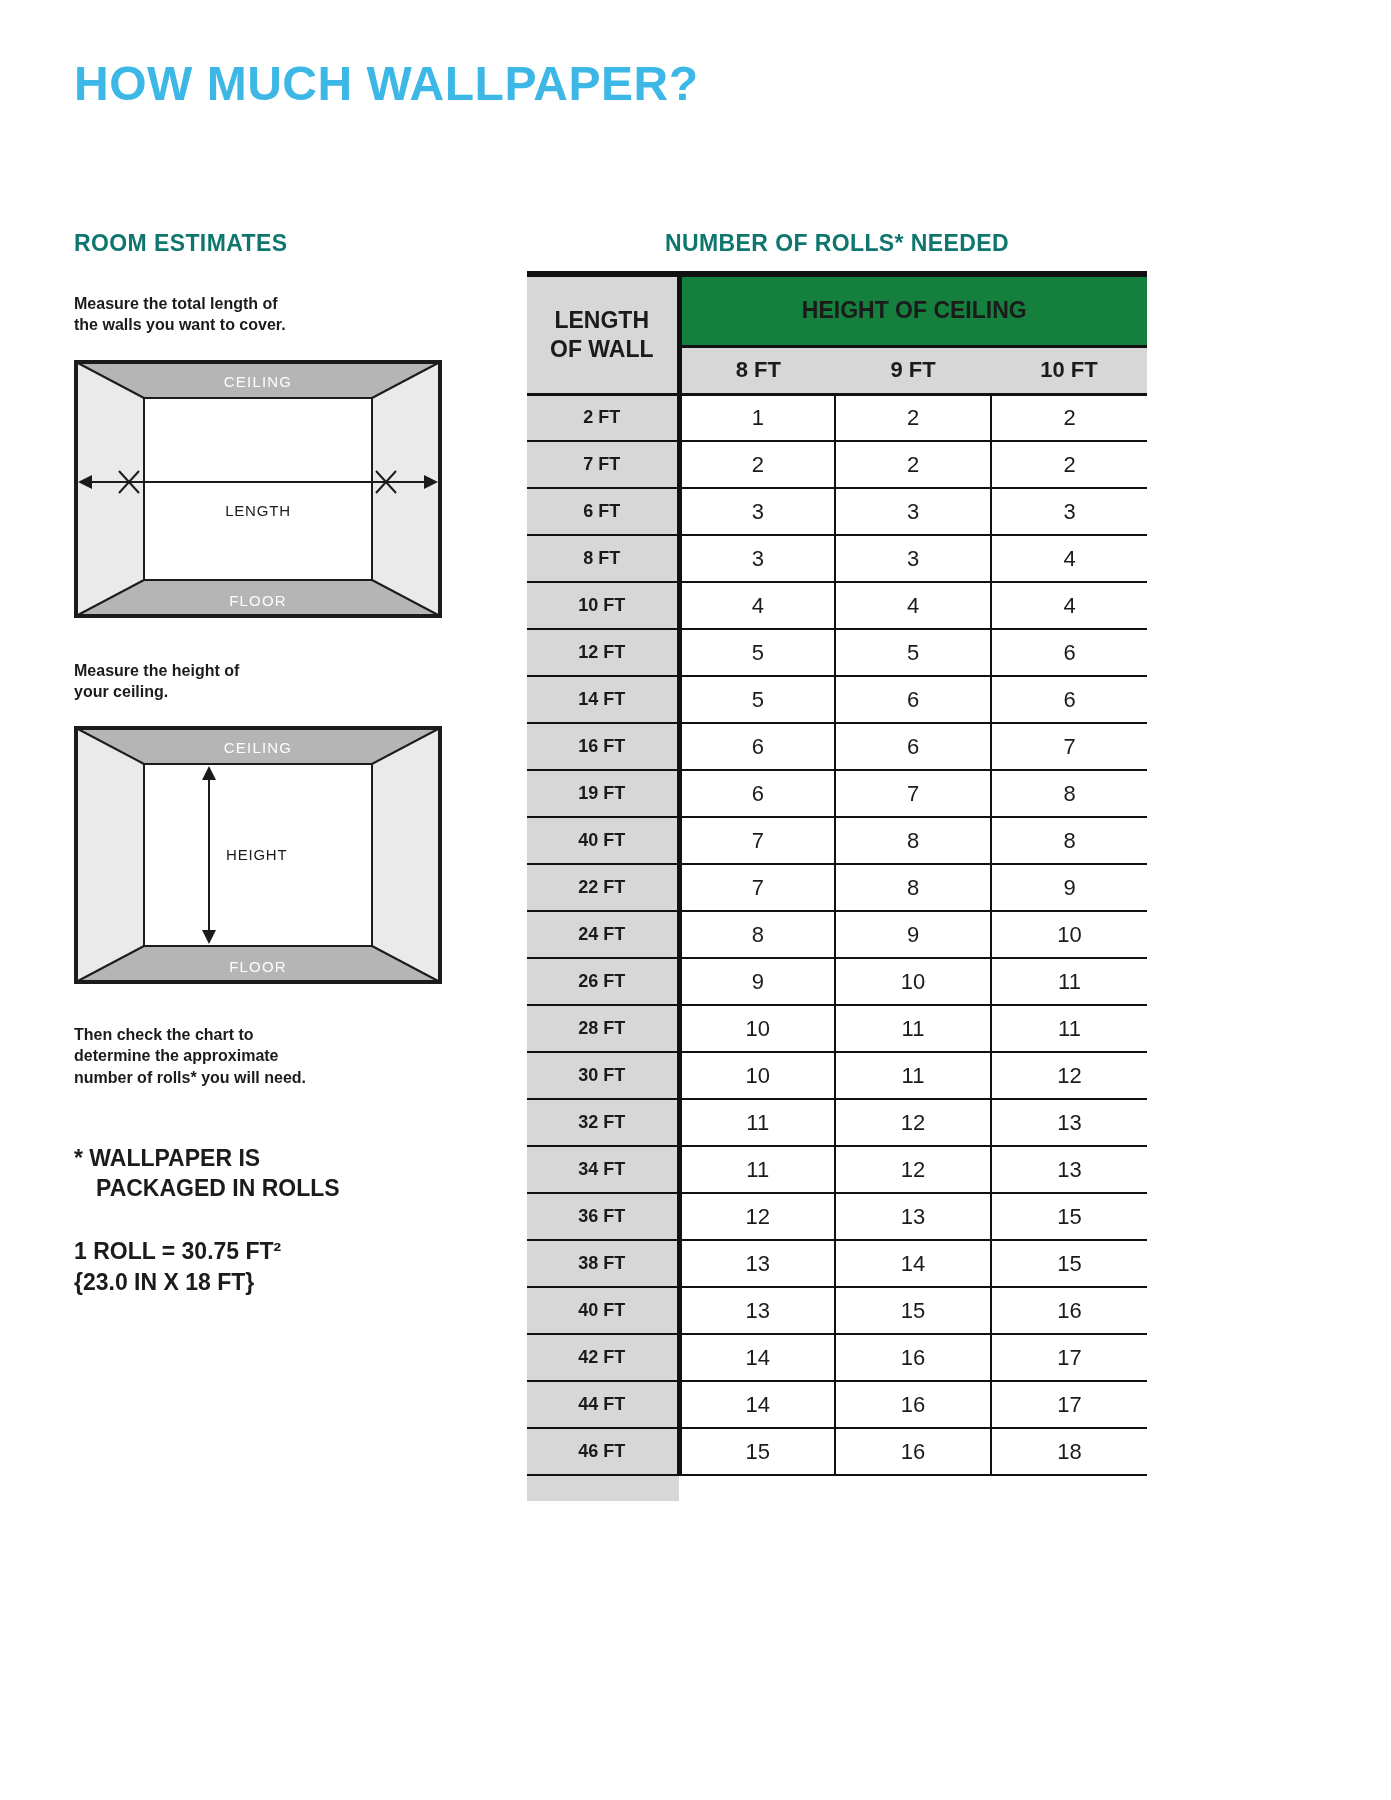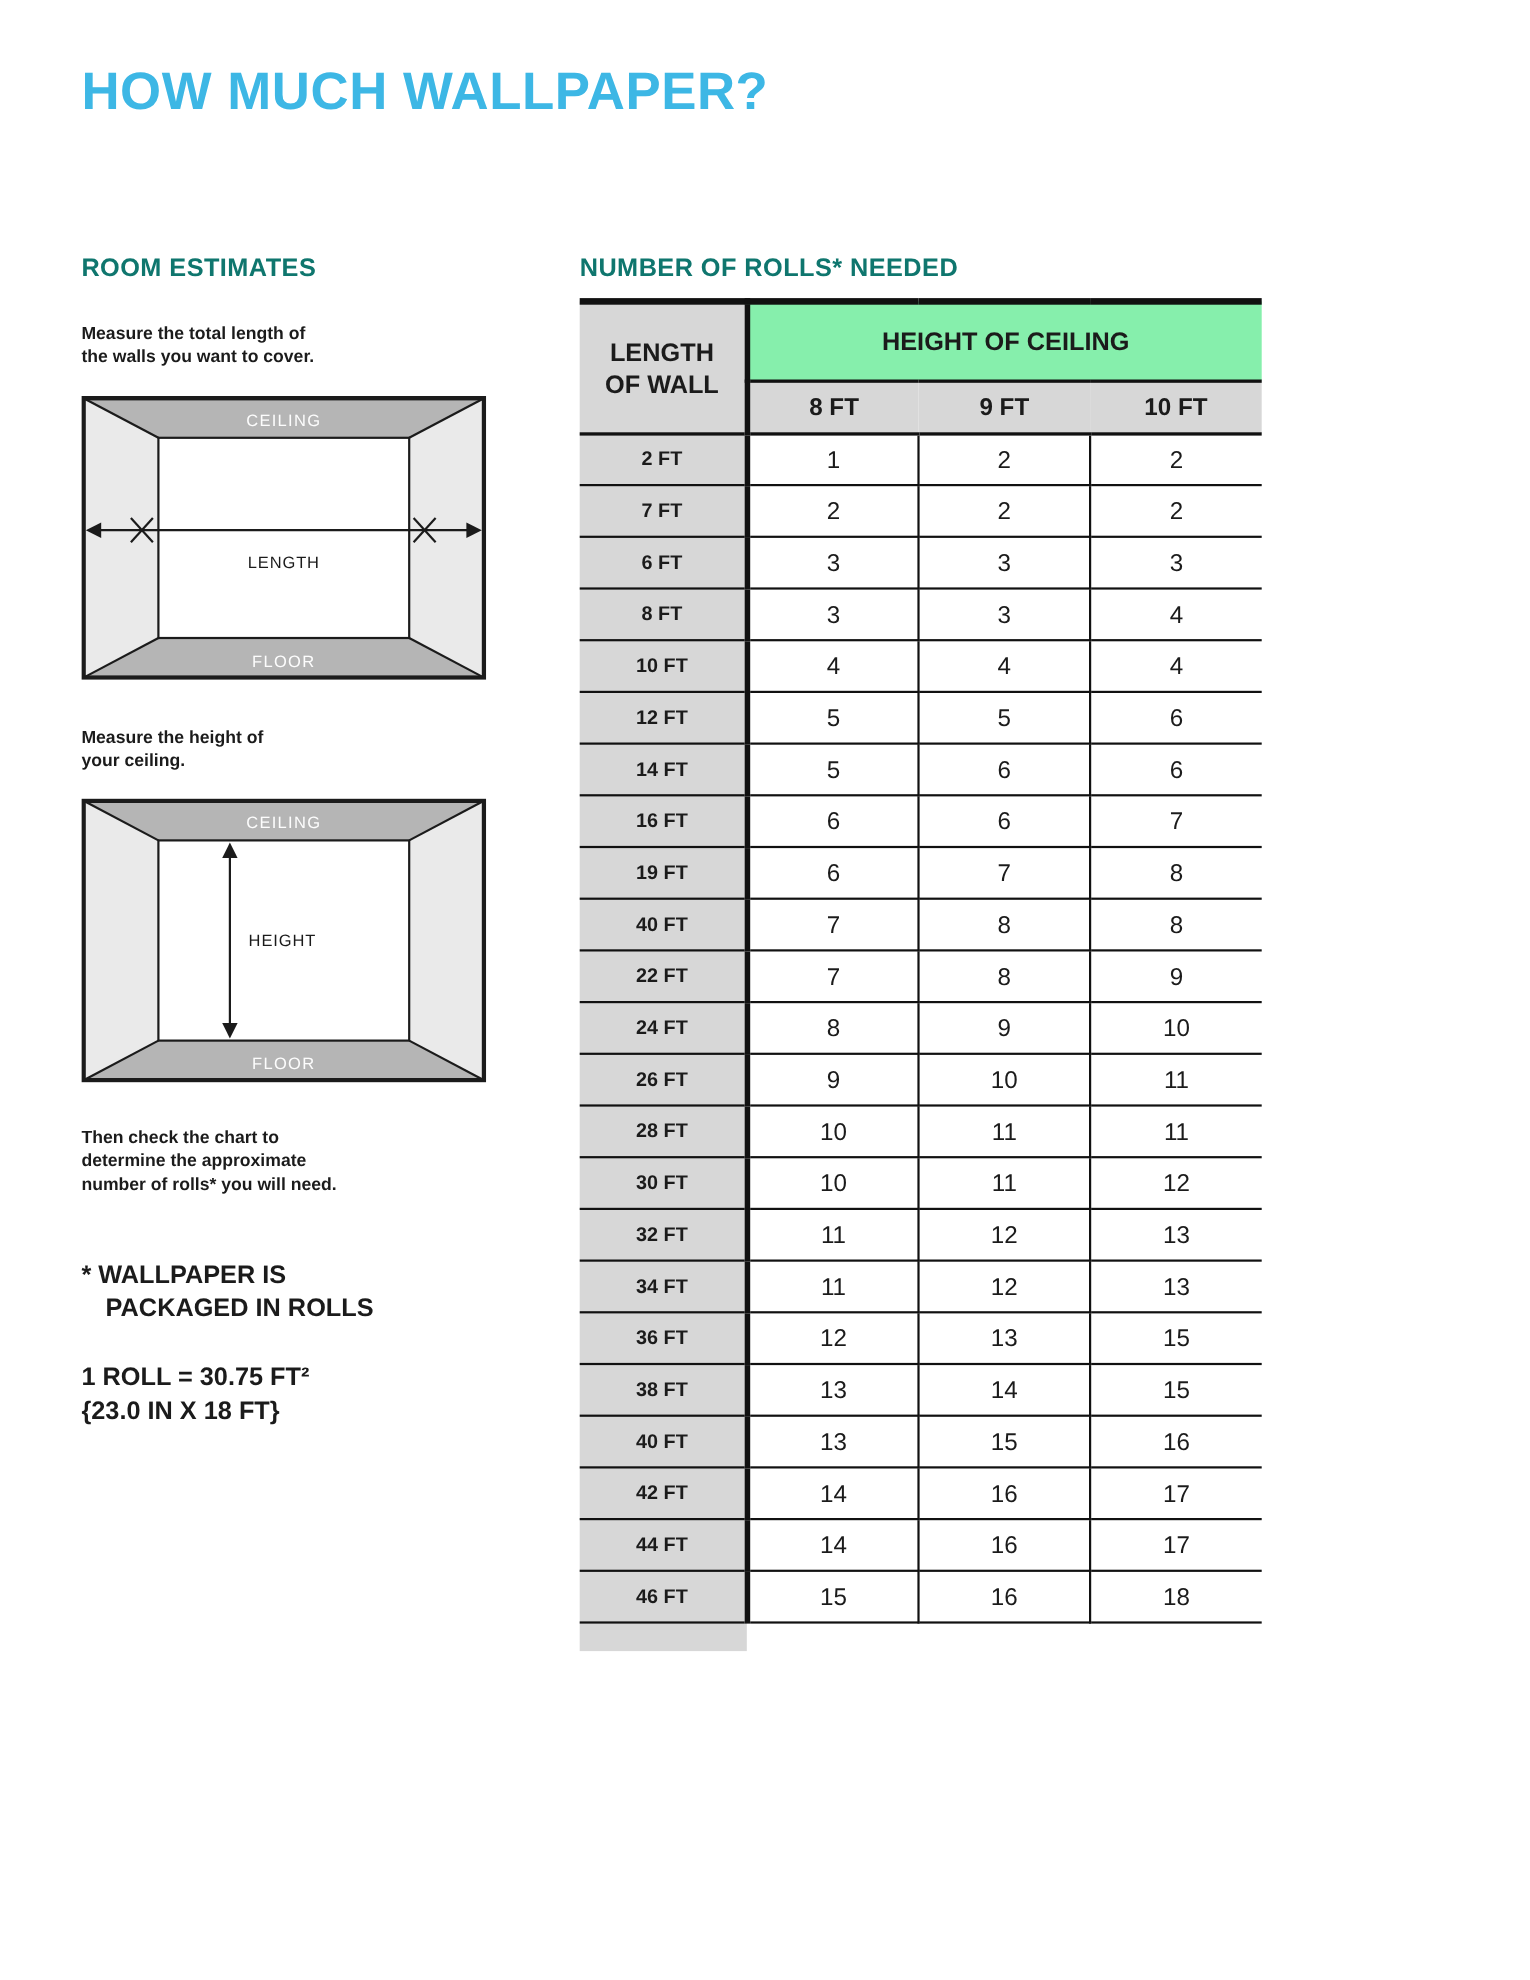--- a/index.html
+++ b/index.html
@@ -22,30 +22,30 @@
   .footnote { margin-top:56px; font-size:23px; font-weight:bold; line-height:1.3; }
   .footnote .indent { padding-left:22px; }
   .roll-spec { margin-top:32px; font-size:23px; font-weight:bold; line-height:1.35; }
 
   svg text { font-family:"Liberation Sans", sans-serif; }
   .room-label { fill:#fdfdfd; font-size:15px; letter-spacing:1.2px; }
   .dim-label  { fill:#1b1b1b; font-size:15px; letter-spacing:0.8px; }
 
   
   .right-col { position:absolute; left:527px; top:230px; width:620px; }
-  .right-col .section-head { text-align:left; margin-bottom:14px; letter-spacing:0.4px; }
+  .right-col .section-head { text-align:center; margin-bottom:14px; letter-spacing:0.4px; }
 
   table.rolls { border-collapse:collapse; width:620px; table-layout:fixed;
                 border-top:6px solid #111; }
   table.rolls th, table.rolls td { text-align:center; vertical-align:middle; }
 
   th.len { width:152px; background:#d7d7d7; border-right:5px solid #111;
            font-weight:bold; font-size:18px; }
   th.len-head { font-size:23px; white-space:pre-line; line-height:1.25; }
-  th.group { background:#86efac; font-size:23px; font-weight:bold;
+  th.group { background:#15803d; font-size:23px; font-weight:bold;
              height:72px; border-bottom:3px solid #111; }
   th.sub { background:#d7d7d7; font-size:22px; font-weight:bold;
            height:48px; border-bottom:3px solid #111; }
   thead th.len-head { border-bottom:3px solid #111; }
 
   tbody tr { height:47px; }
   tbody th.len { border-top:2px solid #111; border-bottom:2px solid #111; }
   tbody td { font-size:22px; border:2px solid #111; background:#ffffff; }
   tbody td:last-child { border-right:0; }
 

